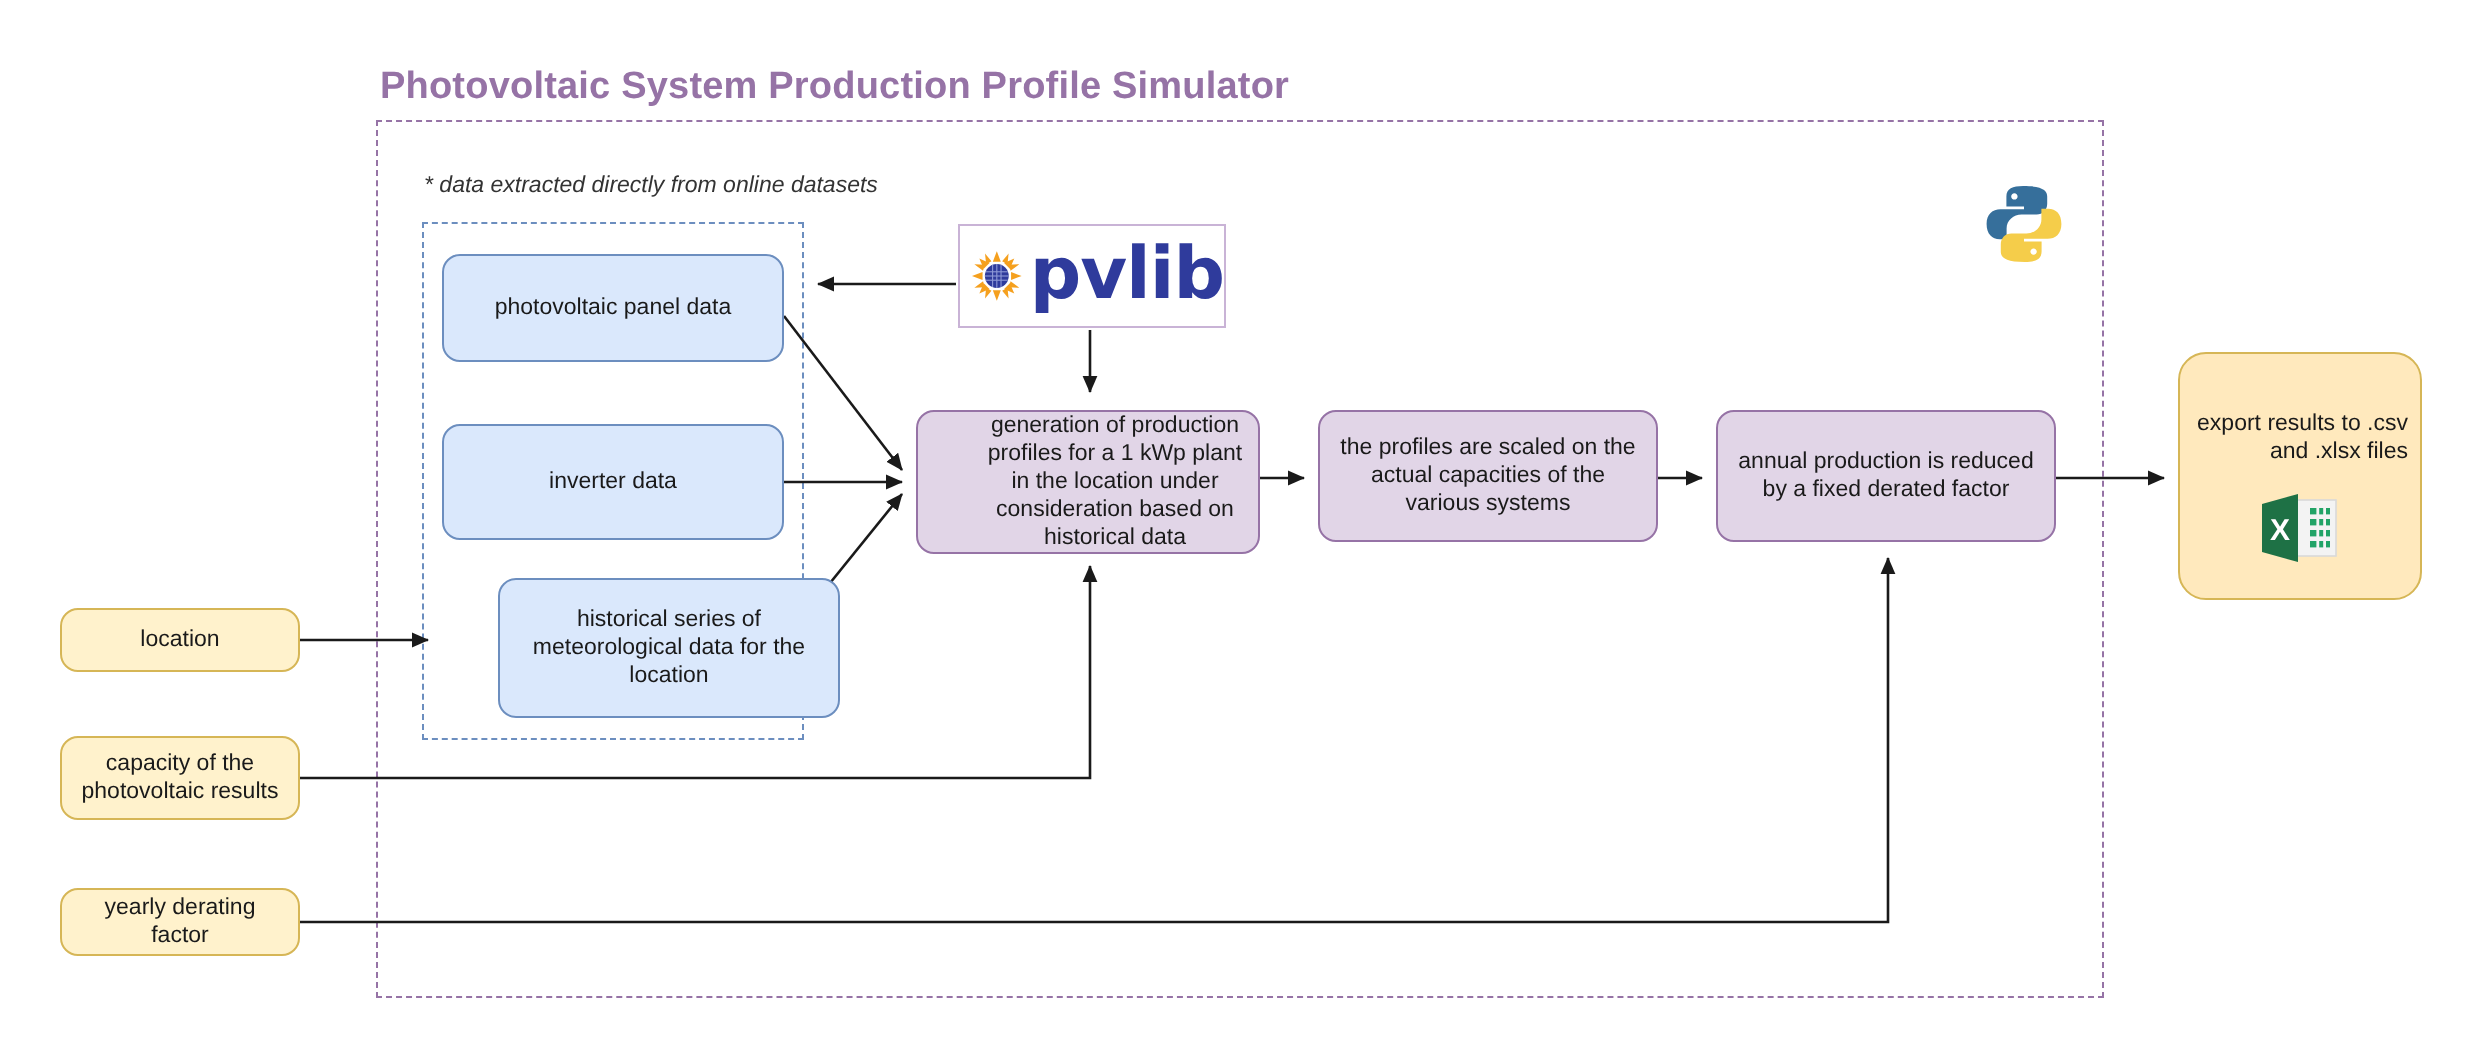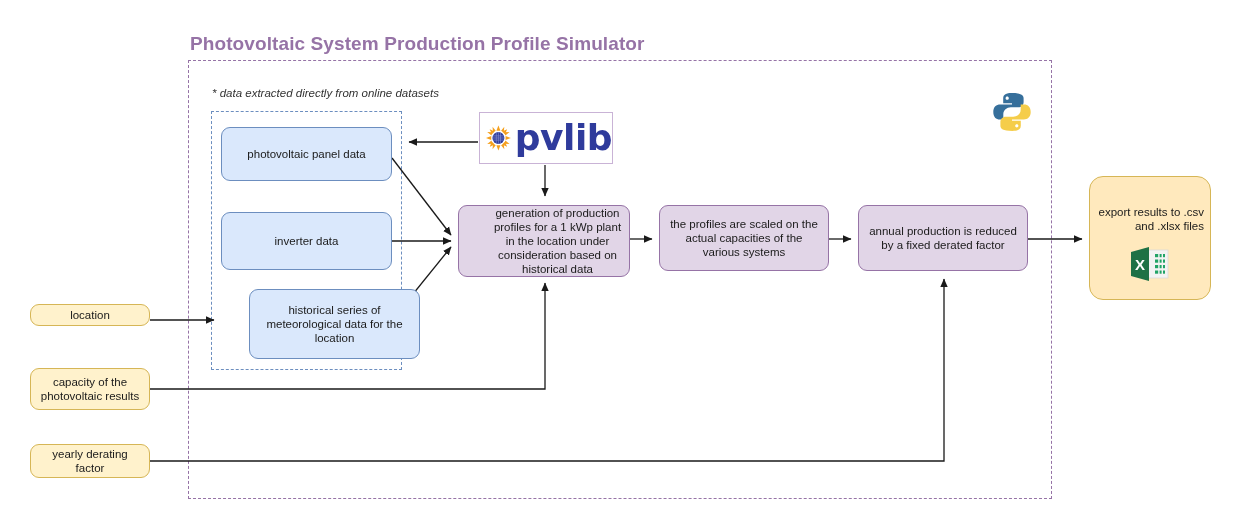--- a/index.html
+++ b/index.html
@@ -83,21 +83,21 @@
 
   
   #node-panel     { left: 221px; top: 127px; width: 171px; height: 54px; }
   #node-inverter  { left: 221px; top: 212px; width: 171px; height: 58px; }
   #node-meteo     { left: 221px; top: 289px; width: 171px; height: 70px; margin-left: 28px; }
 
   #node-gen       { left: 458px; top: 205px; width: 172px; height: 72px; padding-left: 33px; }
   #node-scale     { left: 659px; top: 205px; width: 170px; height: 66px; }
   #node-derate    { left: 858px; top: 205px; width: 170px; height: 66px; }
 
-  #node-location  { left: 30px;  top: 304px; width: 120px; height: 22px; }
+  #node-location  { left: 30px;  top: 304px; width: 120px; height: 32px; }
   #node-capacity  { left: 30px;  top: 368px; width: 120px; height: 42px; }
   #node-derating  { left: 30px;  top: 444px; width: 120px; height: 34px; }
 
   #node-export    { left: 1089px; top: 176px; width: 122px; height: 124px; }
 
   
   #pvlib-logo {
     left: 479px; top: 112px;
     width: 134px; height: 52px;
     background: #ffffff;

